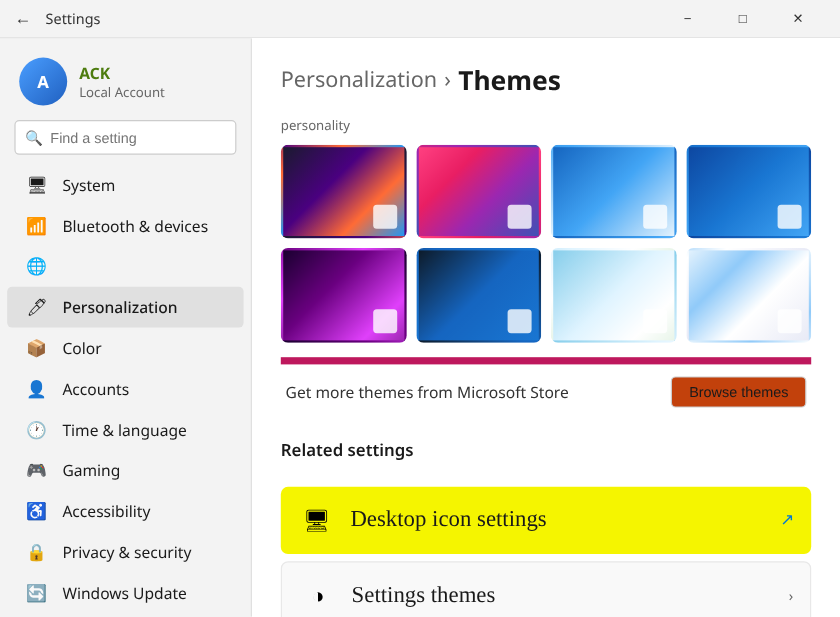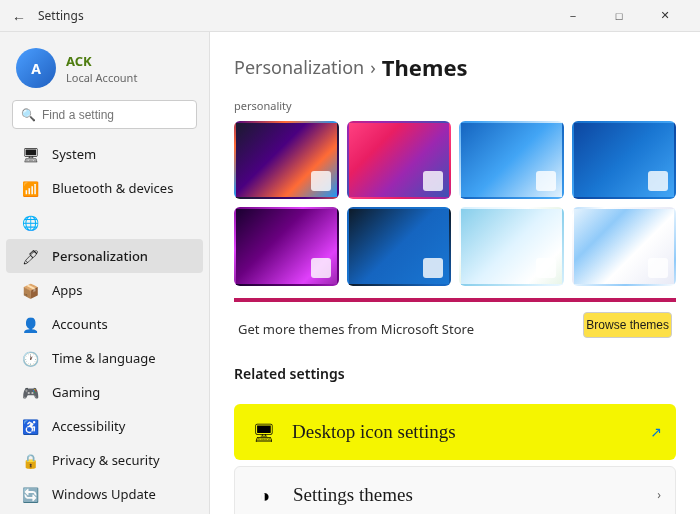--- a/index.html
+++ b/index.html
@@ -211,35 +211,35 @@
       bottom: 6px;
       right: 6px;
       width: 20px;
       height: 20px;
       background: rgba(255,255,255,0.8);
       border-radius: 3px;
     }
 
     .store-row {
       display: flex;
-      align-items: flex-end;
+      align-items: center;
       justify-content: space-between;
       padding: 10px 4px;
-      border-top: 4px solid #be185d;
+      border-top: 6px solid #be185d;
       margin-bottom: 16px;
     }
     .store-text {
       font-size: 13px;
       color: #333;
     }
     .browse-btn {
-      background: #fde047;
+      background: #c2410c;
       border: 1px solid #ccc;
       border-radius: 4px;
-      padding: 5px 2px;
+      padding: 5px 14px;
       font-size: 12px;
       cursor: pointer;
       color: #1a1a1a;
     }
 
     .related-heading {
       font-size: 14px;
       font-weight: 600;
       color: #1a1a1a;
       margin-bottom: 21px;
@@ -336,21 +336,21 @@
     </div>
     <div class="nav-item">
       <span class="nav-icon">🌐</span>
     </div>
     <div class="nav-item active">
       <span class="nav-icon">🖊</span>
       <span>Personalization</span>
     </div>
     <div class="nav-item">
       <span class="nav-icon">📦</span>
-      <span>Apps</span>
+      <span>Color</span>
     </div>
     <div class="nav-item">
       <span class="nav-icon">👤</span>
       <span>Accounts</span>
     </div>
     <div class="nav-item">
       <span class="nav-icon">🕐</span>
       <span>Time &amp; language</span>
     </div>
     <div class="nav-item">

